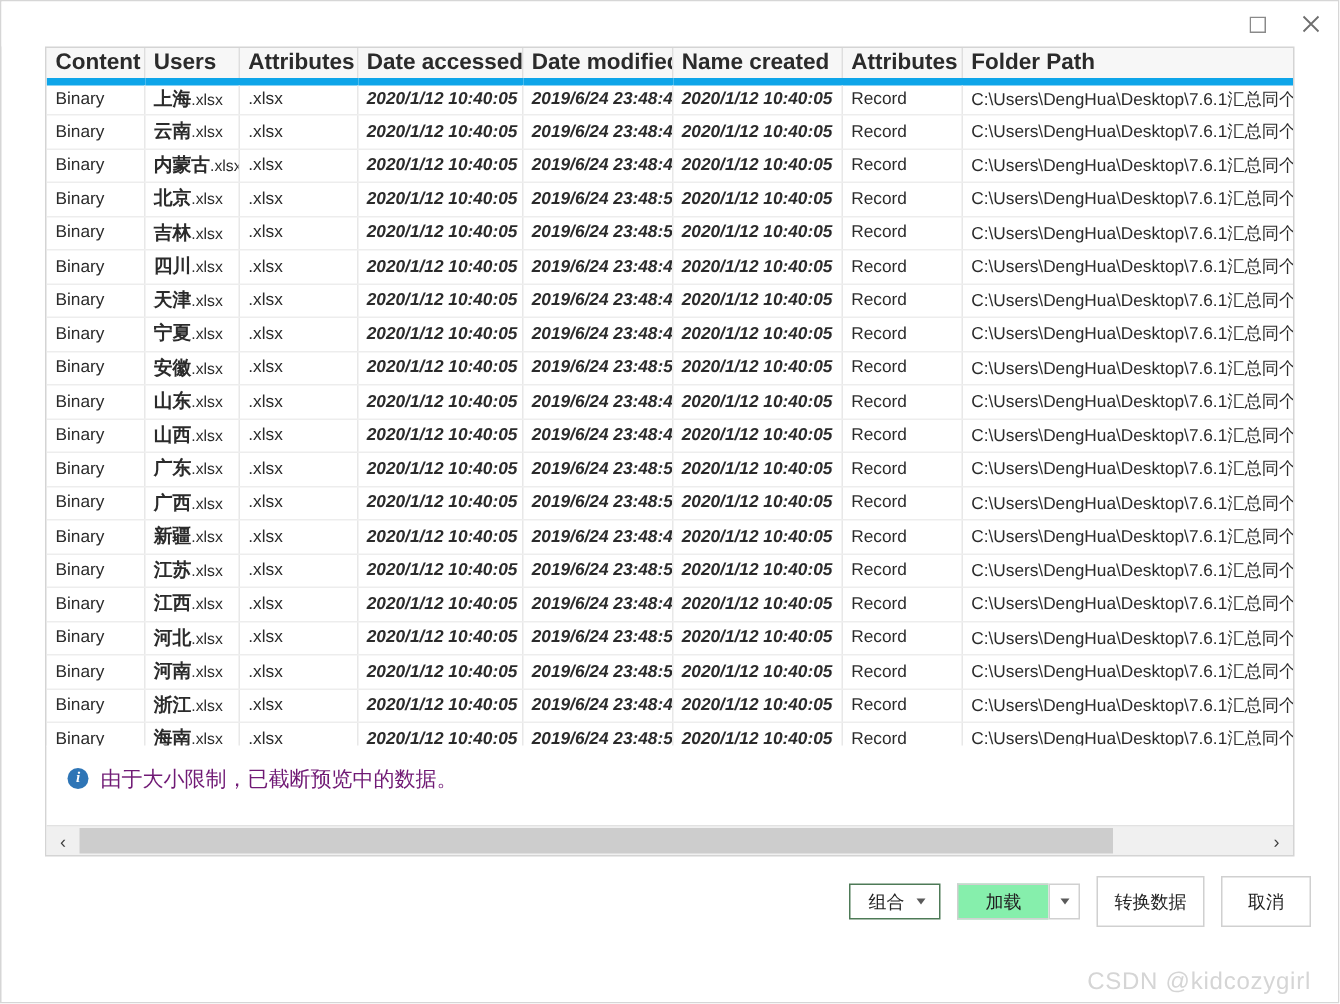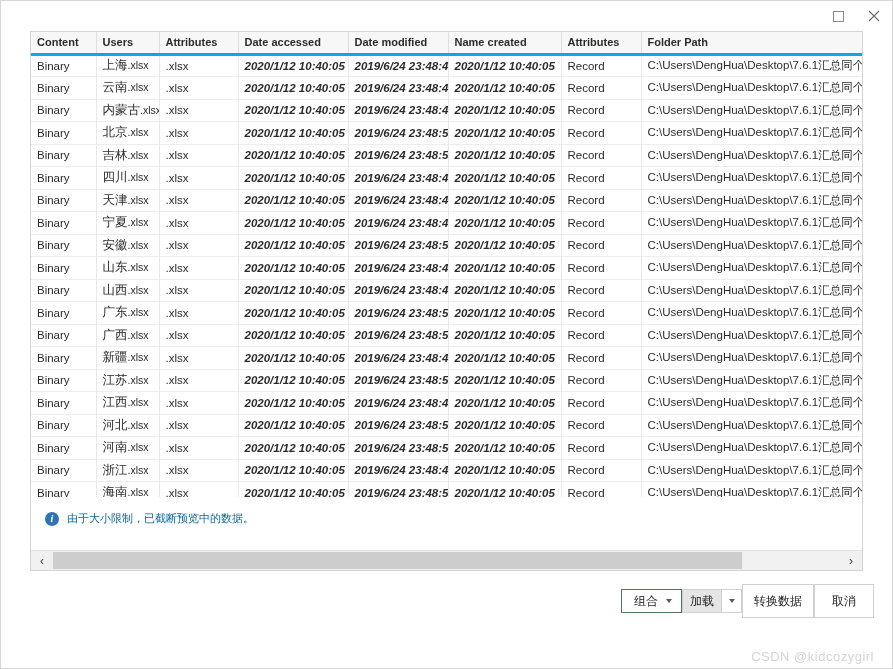--- a/index.html
+++ b/index.html
@@ -78,24 +78,24 @@
   table.grid {
     border-collapse: collapse;
     width: 100%;
     table-layout: fixed;
     font-size: 11.5px;
   }
 
   table.grid th {
     background: #f7f7f7;
     border-right: 1px solid #dedede;
-    border-bottom: 3px solid #0ea5e9;
+    border-bottom: 5px solid #0ea5e9;
     color: #2b2b2b;
     font-weight: bold;
-    font-size: 11px;
+    font-size: 15px;
     height: 22px;
     padding: 0 6px;
     text-align: left;
     white-space: nowrap;
     overflow: hidden;
     margin-top: 13px;
   }
   table.grid th.center { }
   table.grid th:last-child { border-right: none; }
 
@@ -105,21 +105,21 @@
     height: 22.5px;
     padding: 0 6px;
     color: #2b2b2b;
     white-space: nowrap;
     overflow: hidden;
     font-size: 11.5px;
   }
   table.grid td:last-child { border-right: none; }
   td.ital { font-style: italic; font-weight: bold; }
   td.name .ext { font-size: 10.5px; }
-  .cjk { font-size: 12.5px; }
+  .cjk { font-size: 12.5px; font-weight: bold; }
 
   
   col.c-content   { width: 65px; }
   col.c-name      { width: 63px; }
   col.c-ext       { width: 79px; }
   col.c-accessed  { width: 110px; }
   col.c-modified  { width: 100px; }
   col.c-created   { width: 113px; }
   col.c-attrs     { width: 80px; }
   col.c-folder    { width: 250px; }
@@ -143,22 +143,22 @@
     font-weight: bold;
     font-style: italic;
     line-height: 14px;
     text-align: center;
     flex: 0 0 14px;
     margin-top: 1px;
     font-family: "Liberation Serif", serif;
   }
   .info-text {
     margin-left: 8px;
-    font-size: 11px;
-    color: #0369a1;
+    font-size: 14px;
+    color: #701a75;
   }
 
   
   .hscroll {
     flex: 0 0 auto;
     height: 20px;
     display: flex;
     align-items: stretch;
     background: #f0f0f0;
     border-top: 1px solid #e2e2e2;
@@ -189,21 +189,21 @@
 
   
   .footer {
     flex: 1 1 auto;
     display: flex;
     align-items: flex-start;
     justify-content: flex-end;
     padding: 13px 18px 0 0;
     position: relative;
   }
-  .btn-row { display: flex; align-items: center; gap: 0; }
+  .btn-row { display: flex; align-items: center; gap: 11px; }
 
   .btn {
     height: 24px;
     min-width: 60px;
     padding: 16px 11px;
     background: #ffffff;
     border: 1px solid #d0d0d0;
     font-size: 12px;
     color: #222222;
     display: flex;
@@ -214,22 +214,22 @@
   }
 
   .btn-split {
     display: flex;
     align-items: stretch;
     height: 24px;
   }
   .btn-split .main {
     border: 1px solid #d0d0d0;
     border-right: none;
-    background: #e5e5e5;
-    padding: 0 7px;
+    background: #86efac;
+    padding: 0 18px;
     display: flex; align-items: center; justify-content: center;
     font-size: 12px; color: #222;
     cursor: default; user-select: none;
   }
   .btn-split .arrow {
     border: 1px solid #d0d0d0;
     background: #ffffff;
     width: 21px;
     display: flex; align-items: center; justify-content: center;
     cursor: default; user-select: none;
@@ -255,21 +255,21 @@
     border-left: 3.5px solid transparent;
     border-right: 3.5px solid transparent;
     border-top: 4px solid #5a5a5a;
     display: block;
   }
 
   .watermark {
     position: absolute;
     right: 18px;
     bottom: 4px;
-    font-size: 13px;
+    font-size: 16px;
     color: #d5d5d5;
     letter-spacing: 0.5px;
     user-select: none;
   }
 </style>
 </head>
 <body>
 
 <div id="dialog">
 

